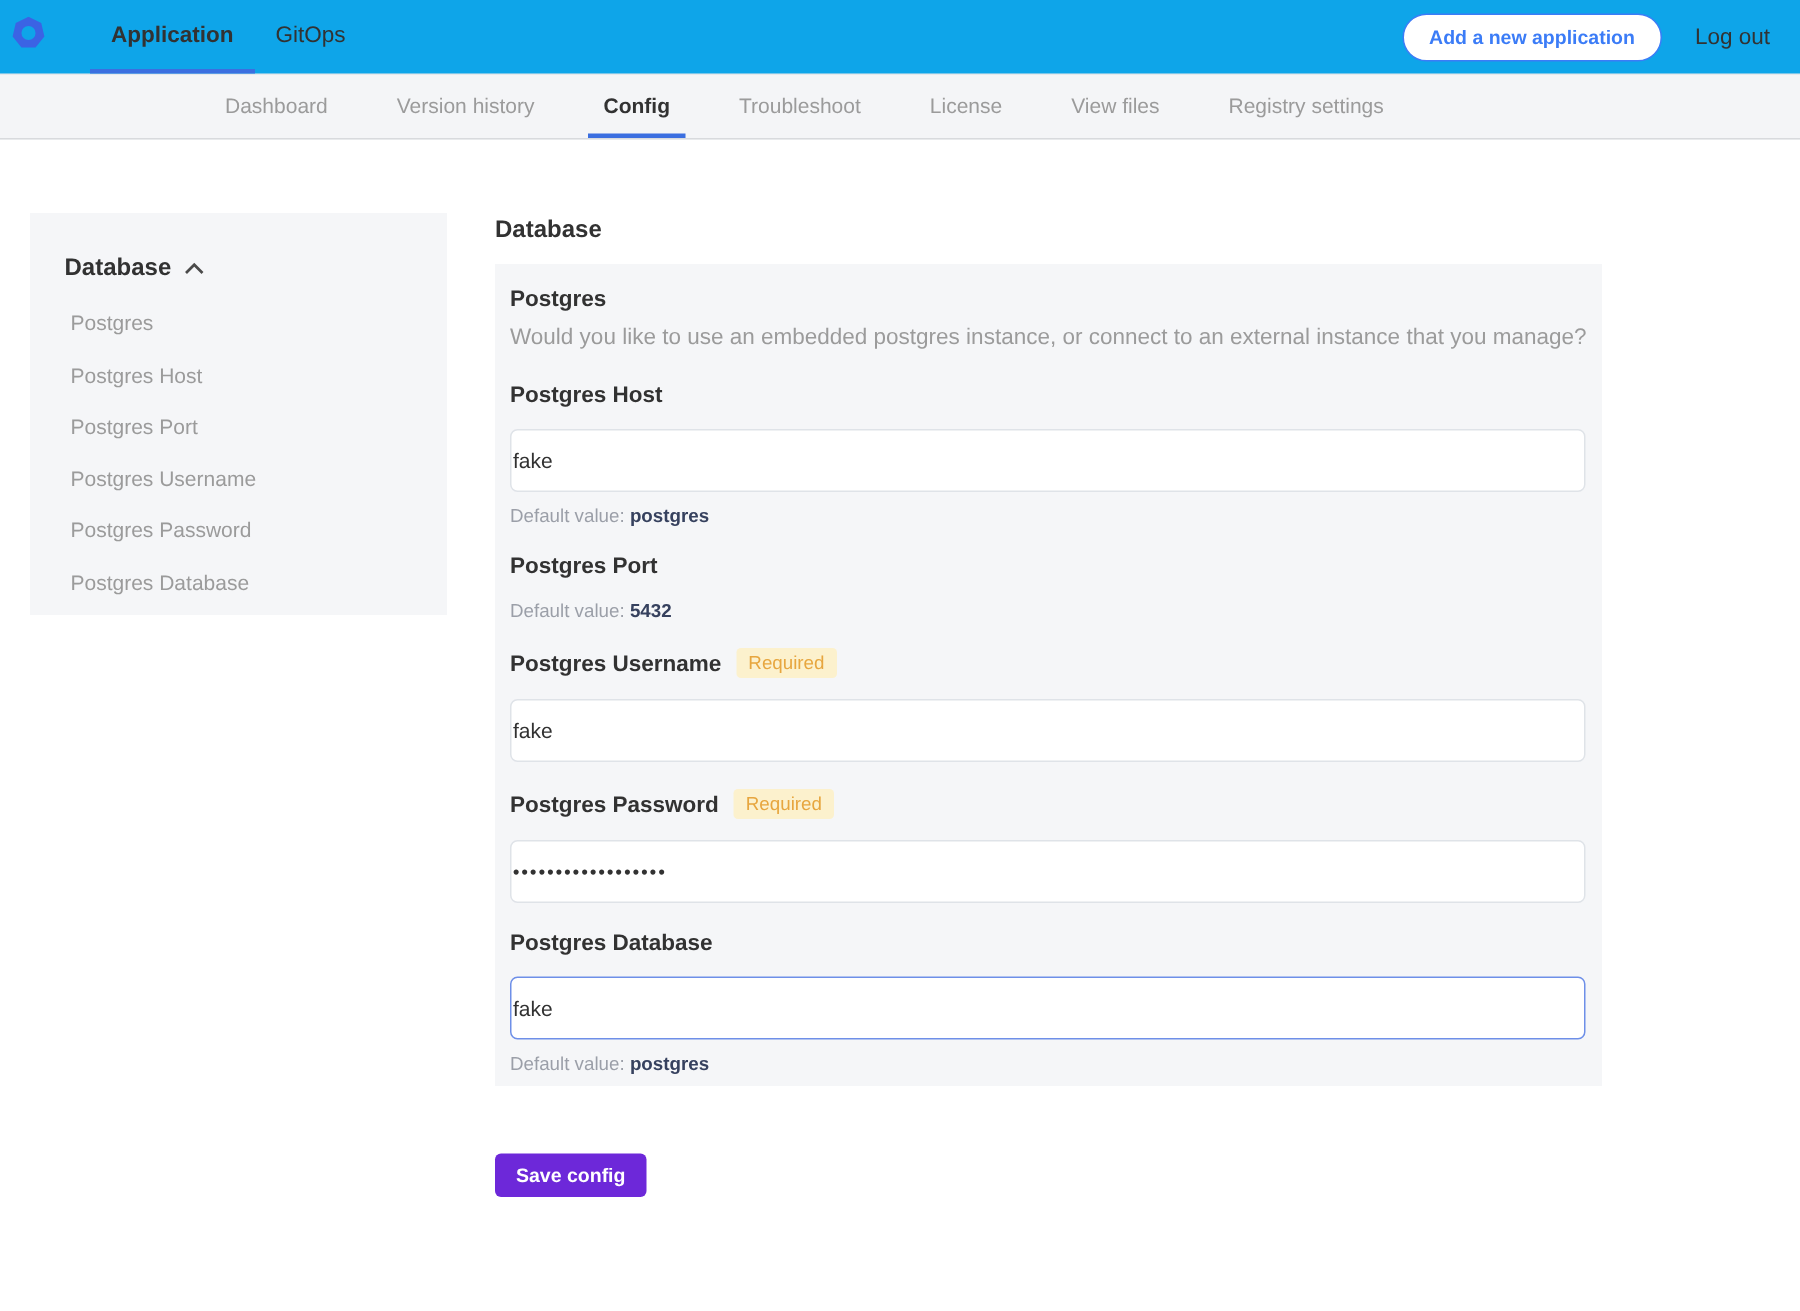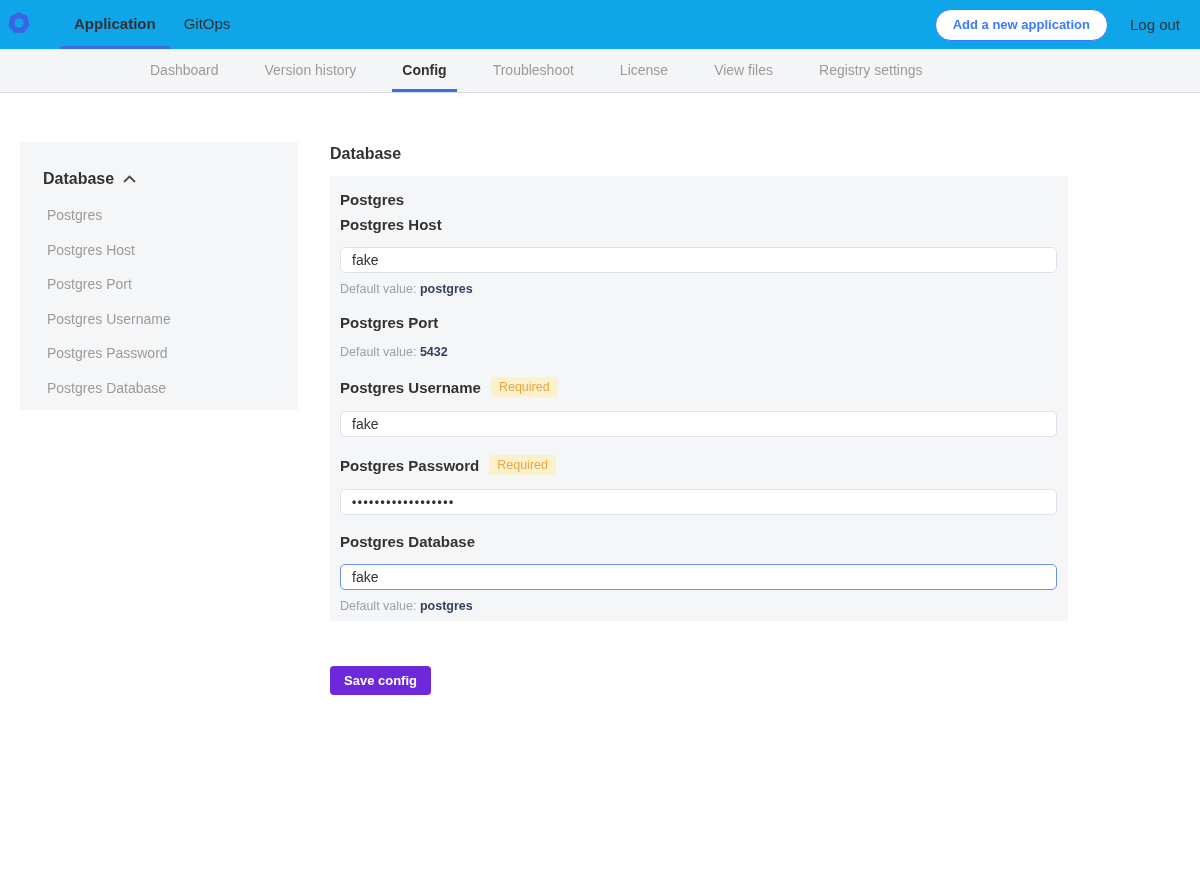--- a/index.html
+++ b/index.html
@@ -41,21 +41,21 @@
   .radio-option { display: flex; align-items: center; gap: 9px; cursor: pointer; }
   .radio-option .option-label { font-size: 15px; font-weight: 600; color: #323232; }
   .radio-circle { width: 16px; height: 16px; border-radius: 50%; border: 1.5px solid #9aa1aa; background: #fff; flex: 0 0 auto; position: relative; }
   .radio-circle.selected { border: 2px solid #3575f0; }
   .radio-circle.selected::after { content: ""; position: absolute; left: 2px; top: 2px; width: 8px; height: 8px; border-radius: 50%; background: #3575f0; }
 
   .field { margin-bottom: 18px; }
   .field-label-row { display: flex; align-items: center; gap: 10px; margin-bottom: 14px; }
   .field-label { font-size: 15px; font-weight: 700; color: #323232; }
   .required-badge { background: #fcf1cd; color: #e7a63f; font-size: 12.5px; padding: 3px 8px; border-radius: 3px; }
-  .text-input { display: block; width: 717px; height: 26px; border: 1px solid #dfe3e8; border-radius: 5px; background: #fff; font-family: inherit; font-size: 14px; color: #323232; padding: 0 11px; outline: none; }
+  .text-input { display: block; width: 717px; height: 42px; border: 1px solid #dfe3e8; border-radius: 5px; background: #fff; font-family: inherit; font-size: 14px; color: #323232; padding: 0 1px; outline: none; }
   .text-input.focused { border: 1.5px solid #6e8fe8; }
   .text-input.masked { font-size: 12px; letter-spacing: 1.5px; font-weight: 700; }
   .default-line { margin-top: 9px; font-size: 12.5px; color: #9b9fa8; }
   .default-line b { color: #36415e; font-weight: 700; }
 
   .save-row { margin-top: 45px; padding-bottom: 17px; }
   .save-btn { background: #6d28d9; color: #fff; border: none; border-radius: 4px; height: 29px; padding: 0 14px; font-size: 13px; font-weight: 700; font-family: inherit; cursor: pointer; }
 </style>
 </head>
 <body>
@@ -130,20 +130,21 @@
     </ul>
   </div>
 
   <div class="main">
     <div class="page-title">Database</div>
 
     <div class="card">
 
       <div>
         <div class="group-label">Postgres</div>
+        <div class="group-help">Would you like to use an embedded postgres instance, or connect to an external instance that you manage?</div>
       </div>
 
       <div class="field">
         <div class="field-label-row">
           <span class="field-label">Postgres Host</span>
         </div>
         <input class="text-input" type="text" value="fake" style="">
         <div class="default-line">
           <span>Default value:</span>
           <b>postgres</b>

